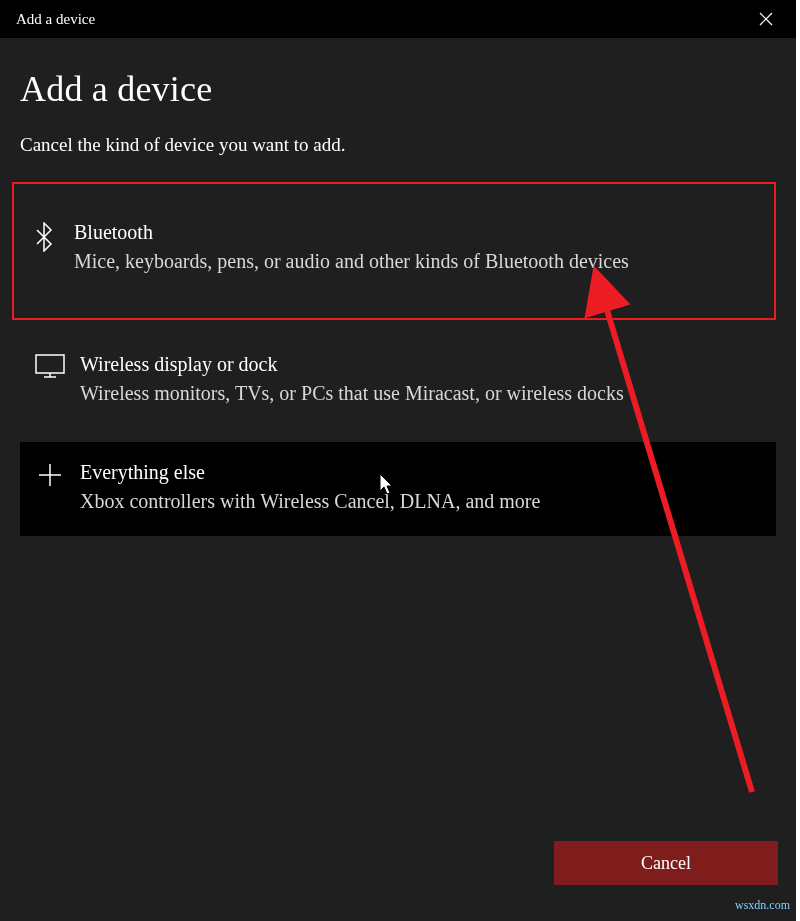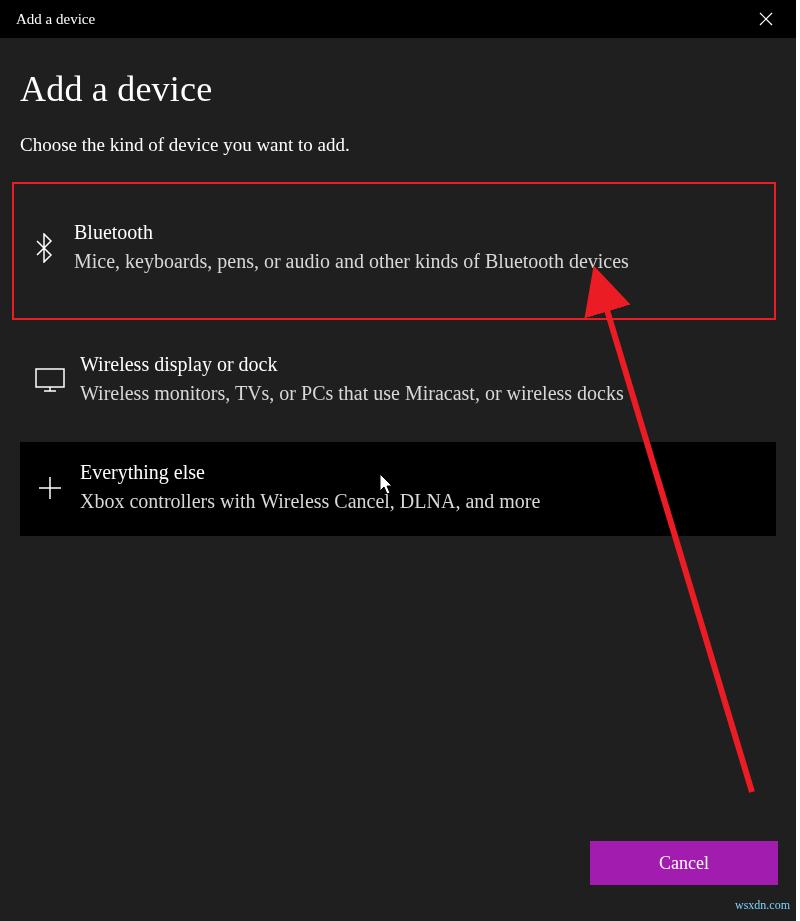--- a/index.html
+++ b/index.html
@@ -41,21 +41,21 @@
     margin:0 0 24px 0;
     letter-spacing:0.2px;
   }
   .subtitle{
     font-size:19px;
     font-weight:400;
     margin:0 0 26px 0;
   }
   .option{
     display:flex;
-    align-items:center;
+    align-items:flex-start;
     padding:20px 14px 24px 0;
     margin:0 0 12px 0;
     cursor:default;
   }
   .option.highlighted{
     border:2px solid #ec1c24;
     padding:36px 14px 44px 0;
     margin-left:-8px;
   }
   .option.hovered{
@@ -90,22 +90,22 @@
     position:absolute;
     left:380px;top:474px;
     pointer-events:none;
   }
   .cursor-overlay svg{width:16px;height:22px;}
   .footer{
     position:absolute;
     right:18px;bottom:36px;
   }
   .cancel-btn{
-    width:188px;height:44px;
-    background:#a21caf;
+    width:224px;height:44px;
+    background:#7f1d1d;
     border:none;
     color:#fff;
     font-size:18px;
     font-family:inherit;
     cursor:default;
   }
   .watermark{
     position:absolute;
     right:6px;bottom:8px;
     font-size:12px;
@@ -128,21 +128,21 @@
     <div class="close">
       <svg width="14" height="14" viewBox="0 0 14 14">
         <line x1="1" y1="1" x2="13" y2="13"></line>
           <line x1="13" y1="1" x2="1" y2="13"></line>
       </svg>
     </div>
   </div>
 
   <div class="body">
     <h1 class="page-title">Add a device</h1>
-    <p class="subtitle">Choose the kind of device you want to add.</p>
+    <p class="subtitle">Cancel the kind of device you want to add.</p>
 
     <div class="option highlighted">
       <div class="icon">
         <svg width="20" height="30" viewBox="0 0 20 30">
           <polyline points="3,8 17,22 10,29 10,1 17,8 3,22"></polyline>
         </svg>
       </div>
       <div class="texts">
         <p class="opt-title">Bluetooth</p>
         <p class="opt-desc">Mice, keyboards, pens, or audio and other kinds of Bluetooth devices</p>

